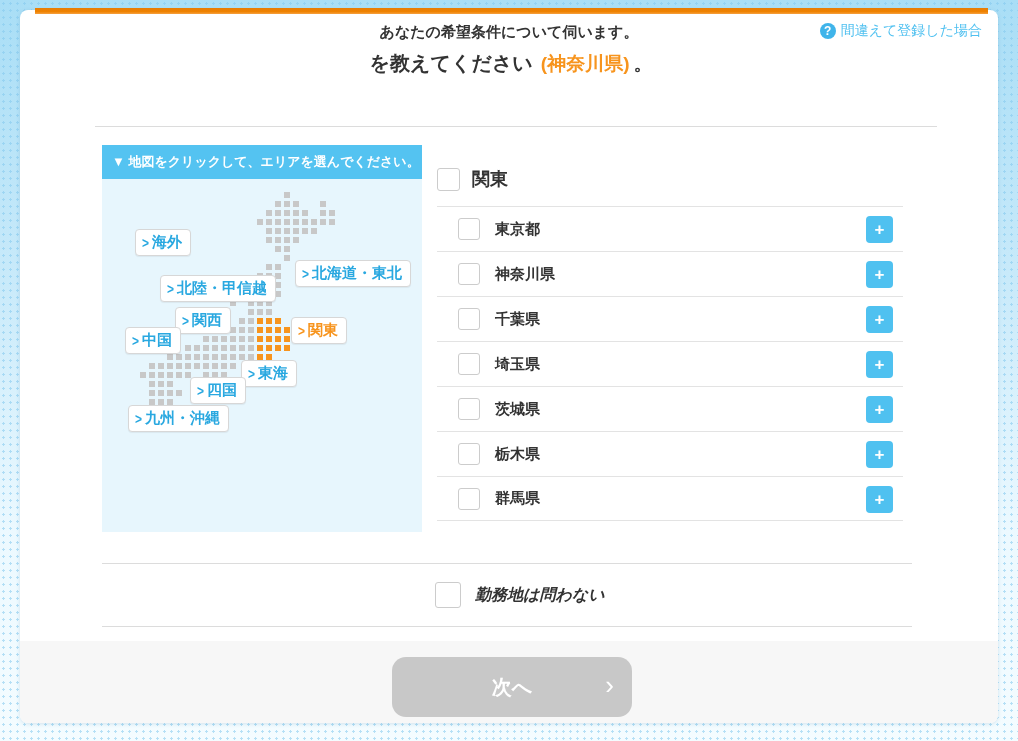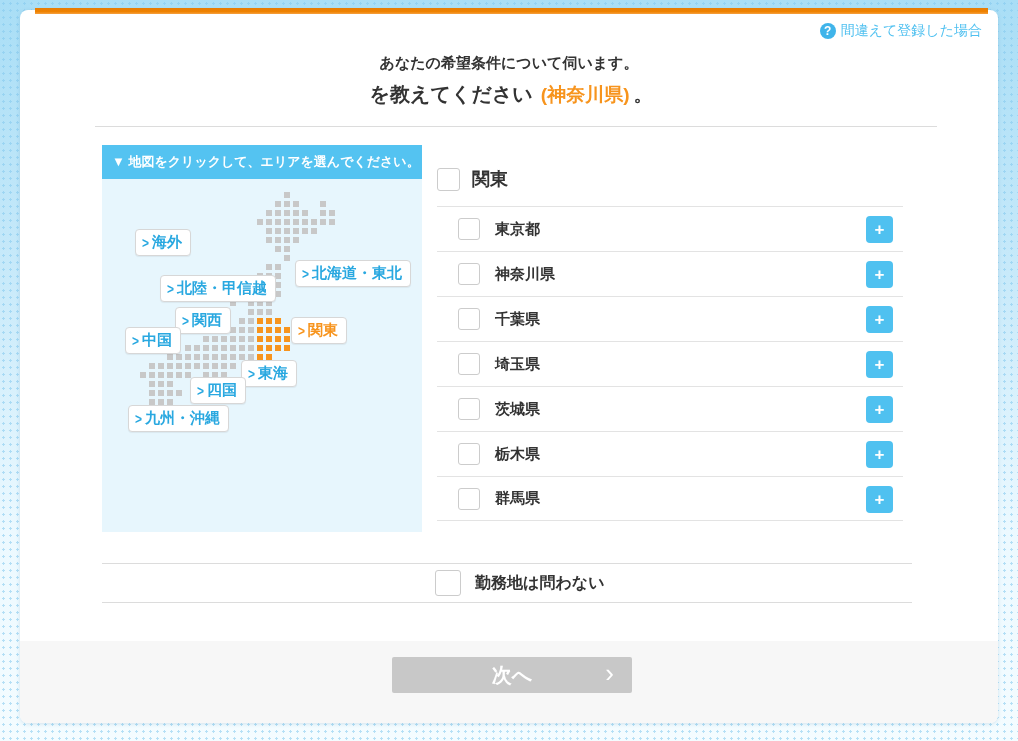--- a/index.html
+++ b/index.html
@@ -25,21 +25,21 @@
   .help-link {
     position:absolute; top:12px; right:16px;
     display:flex; align-items:center; gap:5px;
     color:#4fc0f0; font-size:14px; cursor:pointer;
   }
   .q-icon {
     width:16px; height:16px; border-radius:50%;
     background:#3fb4ea; color:#fff; font-size:12px; font-weight:bold;
     display:flex; align-items:center; justify-content:center;
   }
-  .intro { text-align:center; margin-top:44px; font-size:15px; font-weight:bold; color:#333; }
+  .intro { text-align:center; margin-top:13px; font-size:15px; font-weight:bold; color:#333; }
   .title-line {
     text-align:center; margin-top:8px; color:#333;
     display:flex; justify-content:center; align-items:baseline;
   }
   .title-emph { font-size:27px; font-weight:bold; letter-spacing:1px; }
   .title-rest { font-size:20px; font-weight:bold; margin-left:4px;text-align:center; }
   .title-note { font-size:19px; font-weight:bold; color:#f7941d; margin-left:8px; }
   .title-period { font-size:19px; font-weight:bold; margin-left:4px; }
   .hr-top { position:absolute; left:75px; right:61px; top:116px; border-top:1px solid #dcdcdc; }
 
@@ -79,35 +79,35 @@
   .pref-label { font-size:15px; font-weight:bold; color:#333; }
   .plus-btn {
     position:absolute; right:10px; top:9px; width:27px; height:27px;
     background:#4fc1f0; border:none; border-radius:4px;
     color:#fff; font-size:17px; font-weight:bold; line-height:25px;
     text-align:center; cursor:pointer; padding:0;
   }
 
   
   .any-row {
-    position:absolute; left:82px; right:86px; top:553px; height:40px;
+    position:absolute; left:82px; right:86px; top:553px; height:64px;
     border-top:1px solid #dcdcdc; border-bottom:1px solid #dcdcdc;
-    display:flex; align-items:center; gap:14px; padding-left:333px;
+    display:flex; align-items:center; gap:14px; padding-left:333px;font-style:italic;
   }
   .any-row .checkbox { width:26px; height:26px; }
   .any-label { font-size:16px; font-weight:bold; color:#333; }
 
   
   .footer {
     position:absolute; left:0; right:0; top:631px; bottom:0;
     background:#f7f7f7; border-radius:0 0 8px 8px;
   }
   .next-btn {
-    position:absolute; left:372px; top:16px; width:240px; height:36px;
-    background:#c8c8c8; border:none; border-radius:2px; cursor:pointer;
+    position:absolute; left:372px; top:16px; width:240px; height:60px;
+    background:#c8c8c8; border:none; border-radius:14px; cursor:pointer;
     color:#fff; font-size:20px; font-weight:bold;
     font-family:"Liberation Sans","DejaVu Sans",sans-serif;
   }
   .next-btn .next-chev {
     position:absolute; right:18px; top:50%; transform:translateY(-54%);
     font-size:26px; font-weight:normal;
   }
 </style>
 </head>
 <body>

